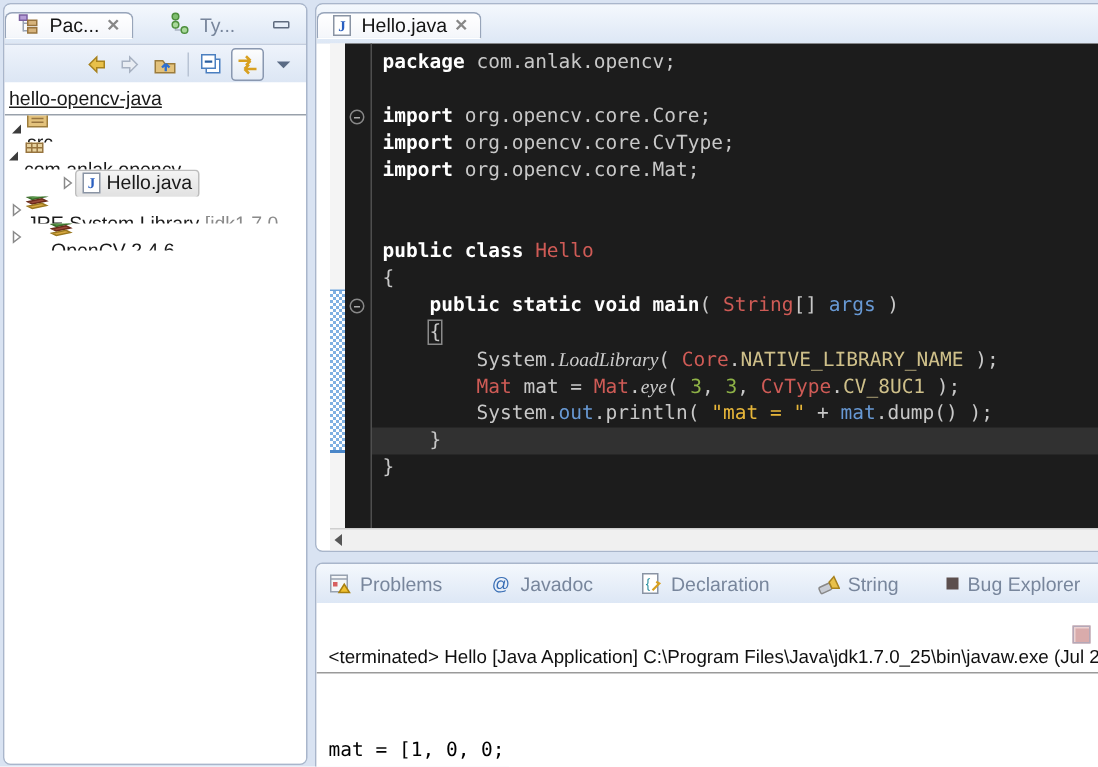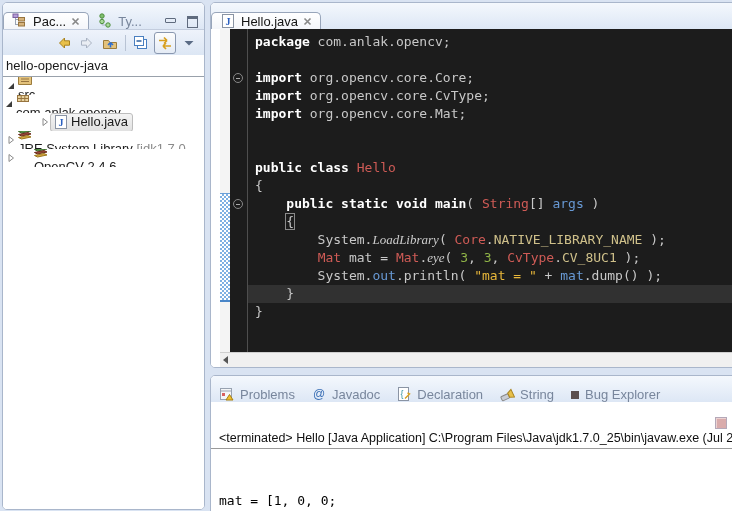--- a/index.html
+++ b/index.html
@@ -8,38 +8,38 @@
     background:#d9e3f2;
     font-family:"Liberation Sans",sans-serif;
     -webkit-font-smoothing:antialiased;
   }
   .view{position:absolute;border:1px solid #a9b6cb;border-radius:5px;background:#fff;overflow:hidden;}
   #left-view{left:2px;top:2px;width:201px;height:506px;}
   #editor-view{left:210px;top:2px;width:530px;height:364px;}
   #console-view{left:210px;top:375px;width:530px;height:140px;}
 
   .tabrow{height:26px;background:linear-gradient(#f4f8fd,#dde7f5);border-bottom:1px solid #c3cdde;
-          display:flex;align-items:flex-end;overflow:hidden;white-space:nowrap;}
+          display:flex;align-items:center;overflow:hidden;white-space:nowrap;gap:15px;}
   .tab{display:flex;align-items:center;gap:5px;padding:0 8px;font-size:13px;color:#78869c;flex:none;}
   .tab.active{background:linear-gradient(#ffffff,#f4f6fa);border:1px solid #98a5ba;border-bottom:1px solid #fff;
               border-radius:5px 5px 0 0;color:#141414;margin-bottom:-1px;}
   .tab .lbl{white-space:nowrap;}
   .winbtns{margin-left:auto;display:flex;align-items:flex-start;padding:4px 4px 0 0;gap:6px;}
   .winbtn{width:16px;height:14px;display:flex;align-items:center;justify-content:center;}
   .min-glyph{width:9px;height:3px;border:1px solid #5f6b7e;border-radius:1px;margin-top:-4px;}
   .max-glyph{width:9px;height:8px;border:1px solid #5f6b7e;border-top:3px solid #5f6b7e;}
 
   
   .ltoolbar{height:25px;background:linear-gradient(#eef3fb,#dce6f4);display:flex;justify-content:flex-end;
             align-items:center;gap:3px;padding:0 5px;}
   .tbtn{width:20px;height:20px;display:flex;align-items:center;justify-content:center;border-radius:3px;}
   .tbtn.pressed{border:1px solid #8a98b0;background:linear-gradient(#fdfdfd,#e4ebf5);}
   .tsep{width:1px;height:16px;background:#b8c3d4;margin:0 2px;}
   #left-content{position:absolute;top:52px;left:0;right:0;bottom:0;background:#fff;font-size:13px;color:#1a1a1a;overflow:hidden;}
-  #project-label{padding:3px 4px 3px 3px;border-bottom:1px solid #99a1ab;white-space:nowrap;}
+  #project-label{padding:3px 4px 3px 3px;border-bottom:1px solid #99a1ab;white-space:nowrap;text-decoration:underline;}
   .trow{height:18px;display:flex;align-items:center;white-space:nowrap;overflow:hidden;}
   .trow .arrow{width:11px;flex:none;display:flex;justify-content:center;}
   .trow .ticon{width:17px;flex:none;display:flex;justify-content:center;}
   .trow .tlabel{padding-left:2px;}
   .trow .tsuffix{color:#8a8a8a;}
   .selwrap{display:flex;align-items:center;background:linear-gradient(#f4f4f4,#e1e1e1);
            border:1px solid #bdbdbd;border-radius:3px;padding:0 4px 1px 1px;}
 
   
   :root{

